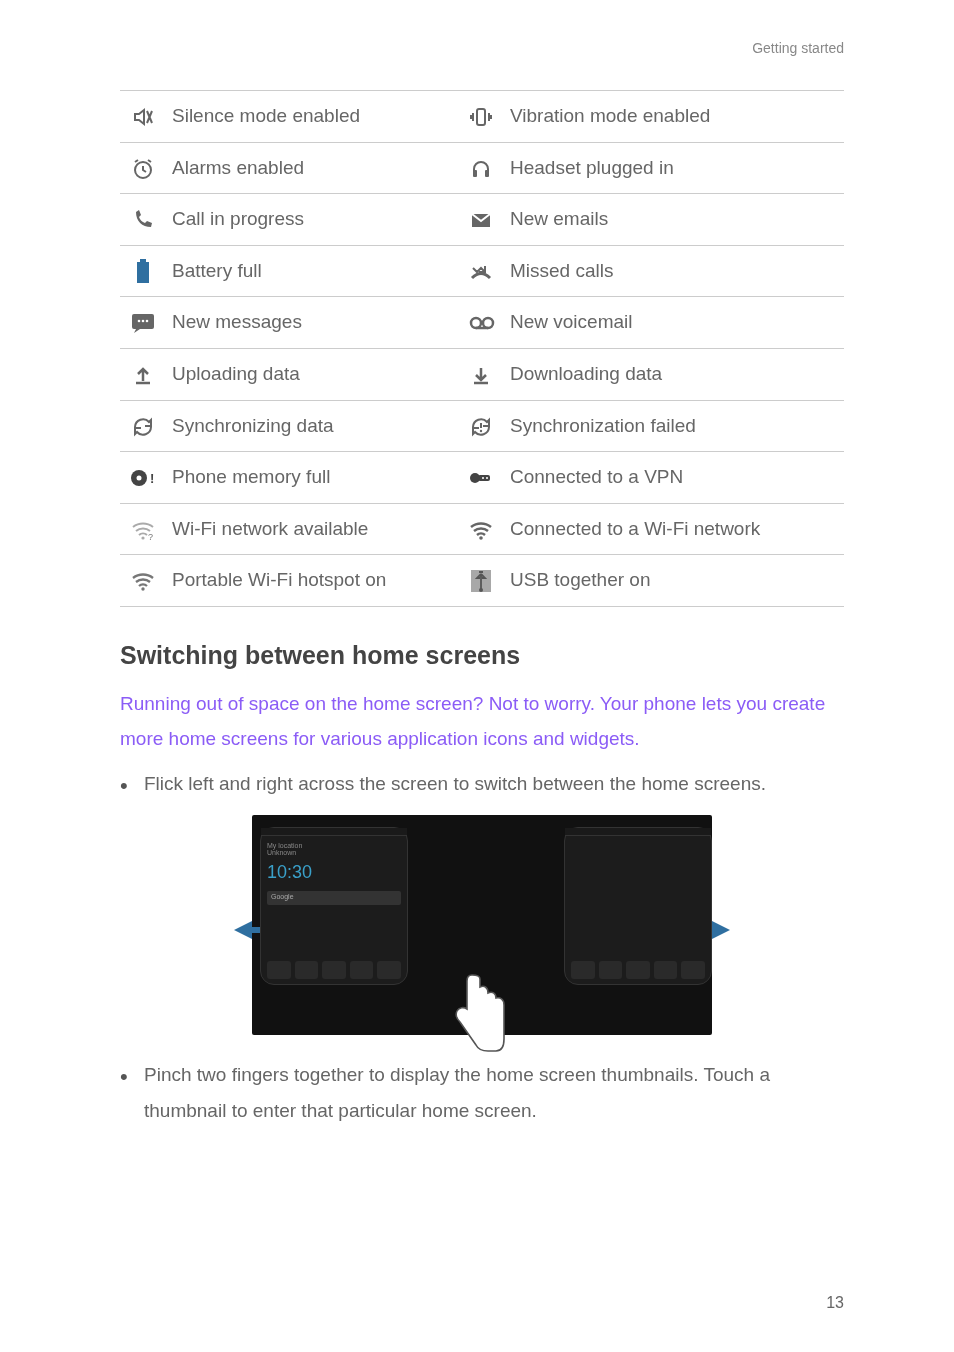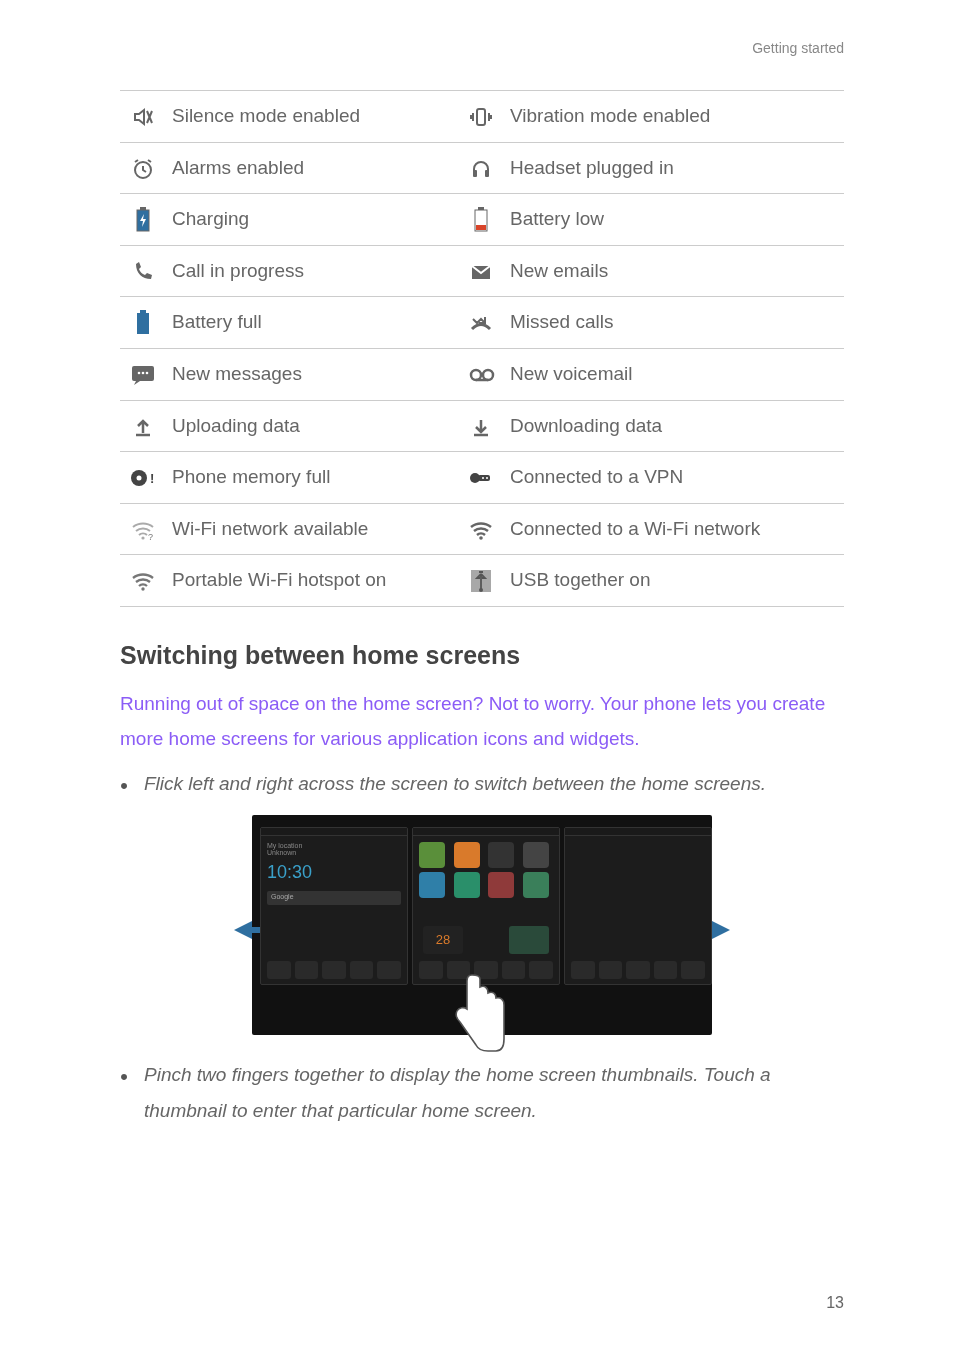--- a/index.html
+++ b/index.html
@@ -47,21 +47,20 @@
     margin-bottom: 10px;
   }
   ul { list-style: none; margin-left: 0; }
   ul li {
     font-size: 19px;
     color: #666;
     line-height: 1.85;
     position: relative;
     padding-left: 24px;
     margin-bottom: 10px;
-    font-style: italic;
   }
   ul li::before {
     content: "•";
     position: absolute;
     left: 0;
     top: 0;
     font-size: 22px;
     color: #555;
   }
   .figure {
@@ -73,21 +72,21 @@
     position: relative;
     overflow: visible;
   }
   .pane {
     position: absolute;
     top: 12px;
     width: 148px;
     height: 158px;
     border: 1px solid #333;
     background: #1c1c1c;
-    border-radius: 2px;
+    border-radius: 14px;
   }
   .pane .topbar { height: 8px; background: #1a1a1a; border-bottom: 1px solid #333; font-size:5px; color:#7fb0d4; text-align:right; padding-right:2px; }
   .pane .icons { padding: 6px; display: grid; grid-template-columns: repeat(4, 1fr); gap: 4px; }
   .app { width: 26px; height: 26px; border-radius: 4px; display:flex; align-items:center; justify-content:center; }
   .pane .dock { position: absolute; bottom: 4px; left: 6px; right: 6px; height: 20px; display:flex; gap:4px; align-items:center; }
   .dock .d { flex:1; height:18px; border-radius:3px; background:#2a2a2a; }
   .pane.left-p  { left: 8px; }
   .pane.mid-p   { left: 160px; }
   .pane.right-p { left: 312px; }
   .arrow-l {
@@ -152,38 +151,20 @@
     <td class="icon-cell"><span class="icon">
       <svg width="24" height="24">
               <path d="M5 14v-2a7 7 0 0 1 14 0v2" stroke="#666" stroke-width="2" fill="none"></path>
               <rect x="4" y="13" width="4" height="7" rx="1" fill="#666"></rect>
               <rect x="16" y="13" width="4" height="7" rx="1" fill="#666"></rect>
             </svg>
     </span></td>
     <td>Headset plugged in</td>
   </tr>
 
-  <tr>
-    <td class="icon-cell"><span class="icon">
-      <svg width="20" height="26">
-              <rect x="4" y="3" width="12" height="21" stroke="#666" fill="#2f6fa0"></rect>
-              <rect x="7" y="0" width="6" height="3" fill="#666"></rect>
-              <path d="M11 7l-4 7h3l-1 6 4-8h-3z" fill="#fff"></path>
-            </svg>
-    </span></td>
-    <td class="text-cell">Charging</td>
-    <td class="icon-cell"><span class="icon">
-      <svg width="20" height="26">
-              <rect x="4" y="3" width="12" height="21" stroke="#666" fill="none" stroke-width="1"></rect>
-              <rect x="7" y="0" width="6" height="3" fill="#666"></rect>
-              <rect x="5" y="18" width="10" height="5" fill="#d9442a"></rect>
-            </svg>
-    </span></td>
-    <td>Battery low</td>
-  </tr>
 
   <tr>
     <td class="icon-cell"><span class="icon">
       <svg width="24" height="24">
               <path d="M5 4c0 9 6 15 15 15l1-4-5-2-2 2c-3-1-5-3-6-6l2-2-2-5z" fill="#666"></path>
             </svg>
     </span></td>
     <td class="text-cell">Call in progress</td>
     <td class="icon-cell"><span class="icon">
       <svg width="24" height="24">
@@ -242,20 +223,36 @@
     <td class="text-cell">Uploading data</td>
     <td class="icon-cell"><span class="icon">
       <svg width="24" height="24">
               <path d="M12 5v12 M7 12l5 5 5-5" stroke="#666" stroke-width="2.5" fill="none"></path>
               <line x1="5" y1="20" x2="19" y2="20" stroke="#666" stroke-width="2.5"></line>
             </svg>
     </span></td>
     <td>Downloading data</td>
   </tr>
 
+  <tr>
+    <td class="icon-cell"><span class="icon">
+      <svg width="24" height="24">
+              <path d="M4 12a8 8 0 0 1 14-5l2-2v6h-6 M20 12a8 8 0 0 1-14 5l-2 2v-6h6" stroke="#666" stroke-width="2" fill="none"></path>
+            </svg>
+    </span></td>
+    <td class="text-cell">Synchronizing data</td>
+    <td class="icon-cell"><span class="icon">
+      <svg width="24" height="24">
+              <path d="M4 12a8 8 0 0 1 14-5l2-2v6h-6 M20 12a8 8 0 0 1-14 5l-2 2v-6h6" stroke="#666" stroke-width="2" fill="none"></path>
+              <line x1="12" y1="8" x2="12" y2="13" stroke="#666" stroke-width="2"></line>
+              <circle cx="12" cy="16" r="1.2" fill="#666"></circle>
+            </svg>
+    </span></td>
+    <td>Synchronization failed</td>
+  </tr>
 
   <tr>
     <td class="icon-cell"><span class="icon">
       <svg width="26" height="24">
               <circle cx="9" cy="12" r="8" fill="#444"></circle>
               <circle cx="9" cy="12" r="2.5" fill="#fff"></circle>
               <text x="20" y="17" font-size="13" fill="#444" font-weight="bold">!</text>
             </svg>
     </span></td>
     <td class="text-cell">Phone memory full</td>
@@ -326,42 +323,20 @@
     <div style="margin:8px 6px 0;height:14px;background:#333;border-radius:2px;font-size:7px;color:#aaa;padding:2px 4px;">Google</div>
     <div class="dock">
         <div class="d"></div>
         <div class="d"></div>
         <div class="d"></div>
         <div class="d"></div>
         <div class="d"></div>
       </div>
   </div>
 
-  <div class="pane mid-p">
-    <div class="topbar"></div>
-    <div class="icons">
-      <div class="app" style="background:#5a8f3a"></div>
-      <div class="app" style="background:#d97a2b"></div>
-      <div class="app" style="background:#333"></div>
-      <div class="app" style="background:#444"></div>
-      <div class="app" style="background:#2f7fa8"></div>
-      <div class="app" style="background:#2a8f6a"></div>
-      <div class="app" style="background:#8f3a3a"></div>
-      <div class="app" style="background:#3a7f5a"></div>
-    </div>
-    <div style="position:absolute;bottom:30px;left:10px;width:40px;height:28px;background:#222;border-radius:3px;color:#d97a2b;font-size:13px;text-align:center;line-height:28px;">28</div>
-    <div style="position:absolute;bottom:30px;right:10px;width:40px;height:28px;background:#2a4a3a;border-radius:3px;"></div>
-    <div class="dock">
-        <div class="d"></div>
-        <div class="d"></div>
-        <div class="d"></div>
-        <div class="d"></div>
-        <div class="d"></div>
-      </div>
-  </div>
 
   <div class="pane right-p">
     <div class="topbar"></div>
     <div class="dock">
         <div class="d"></div>
         <div class="d"></div>
         <div class="d"></div>
         <div class="d"></div>
         <div class="d"></div>
       </div>

